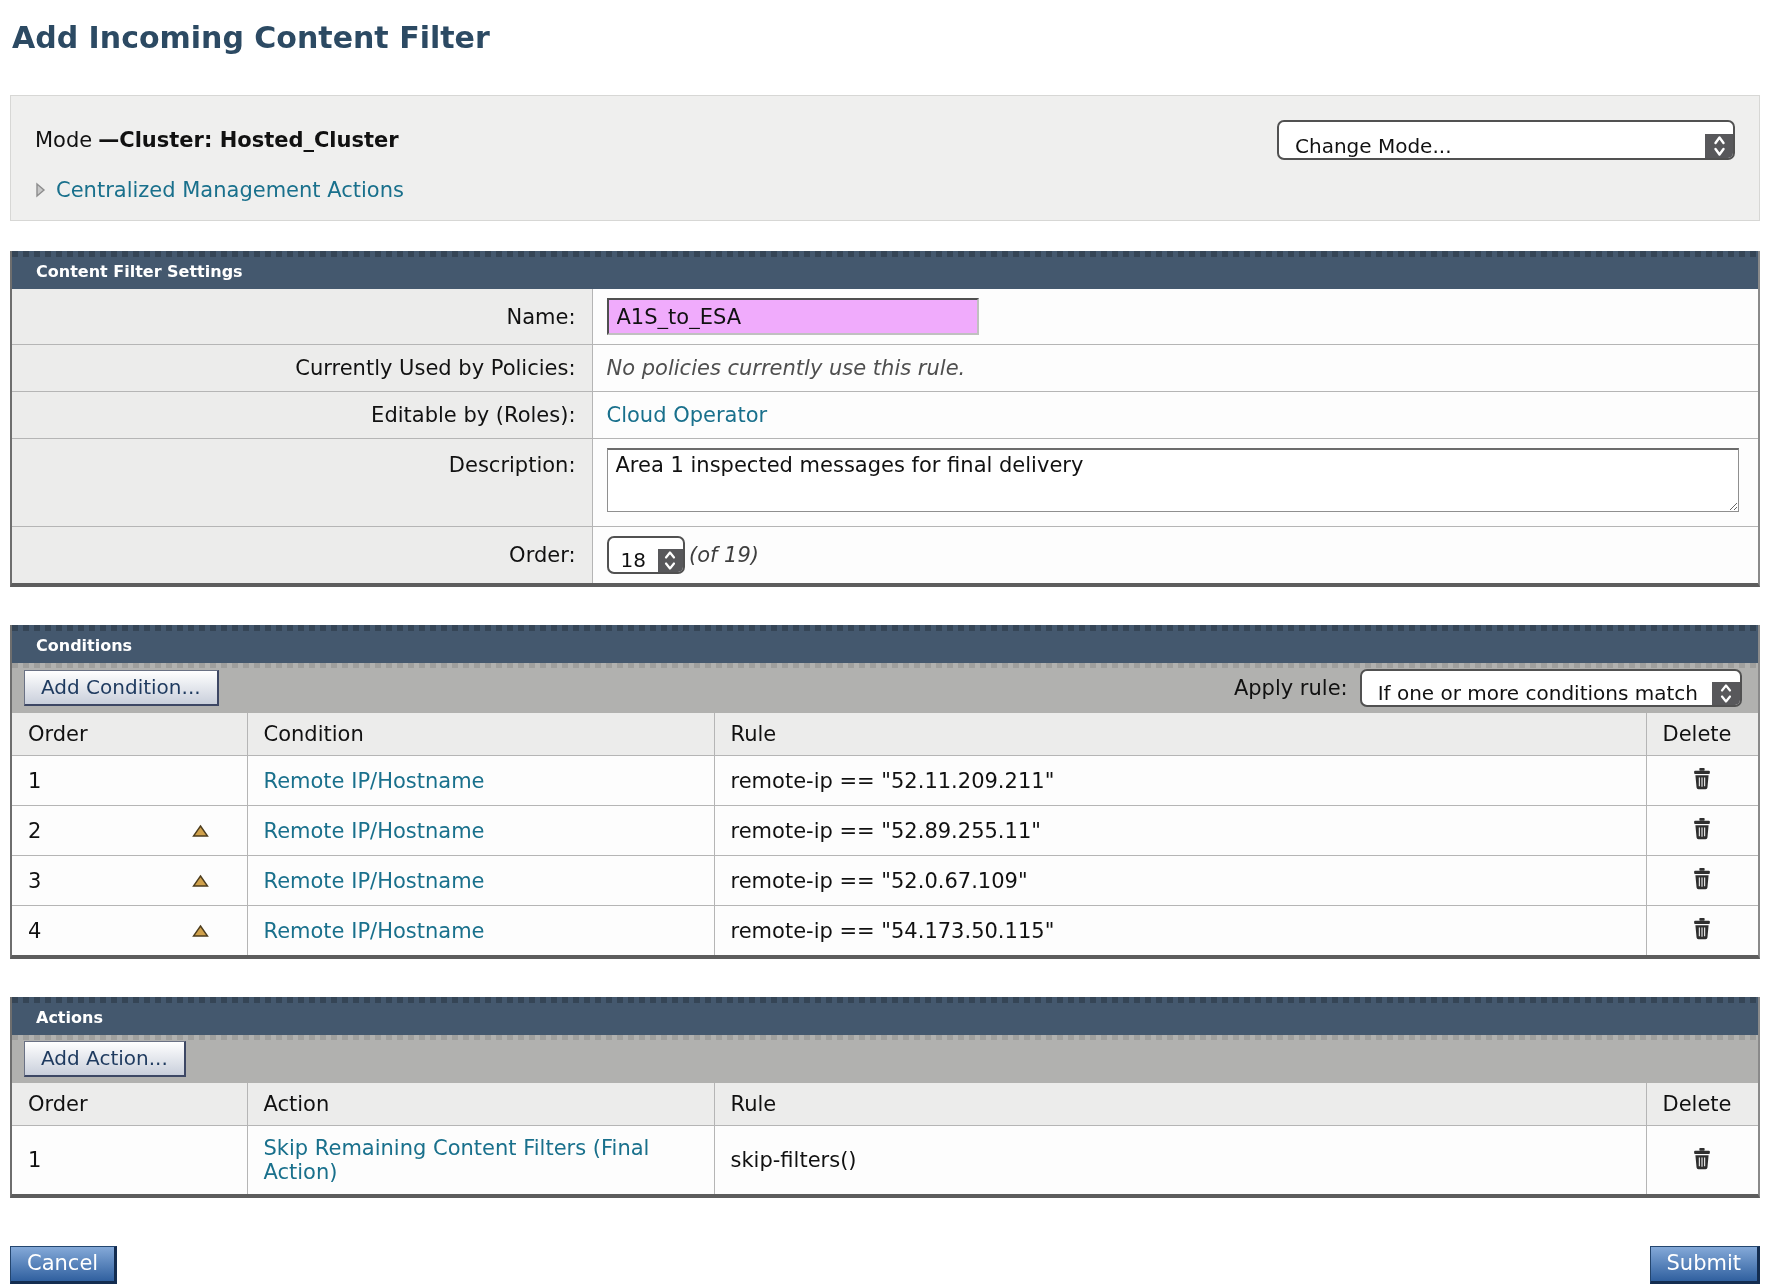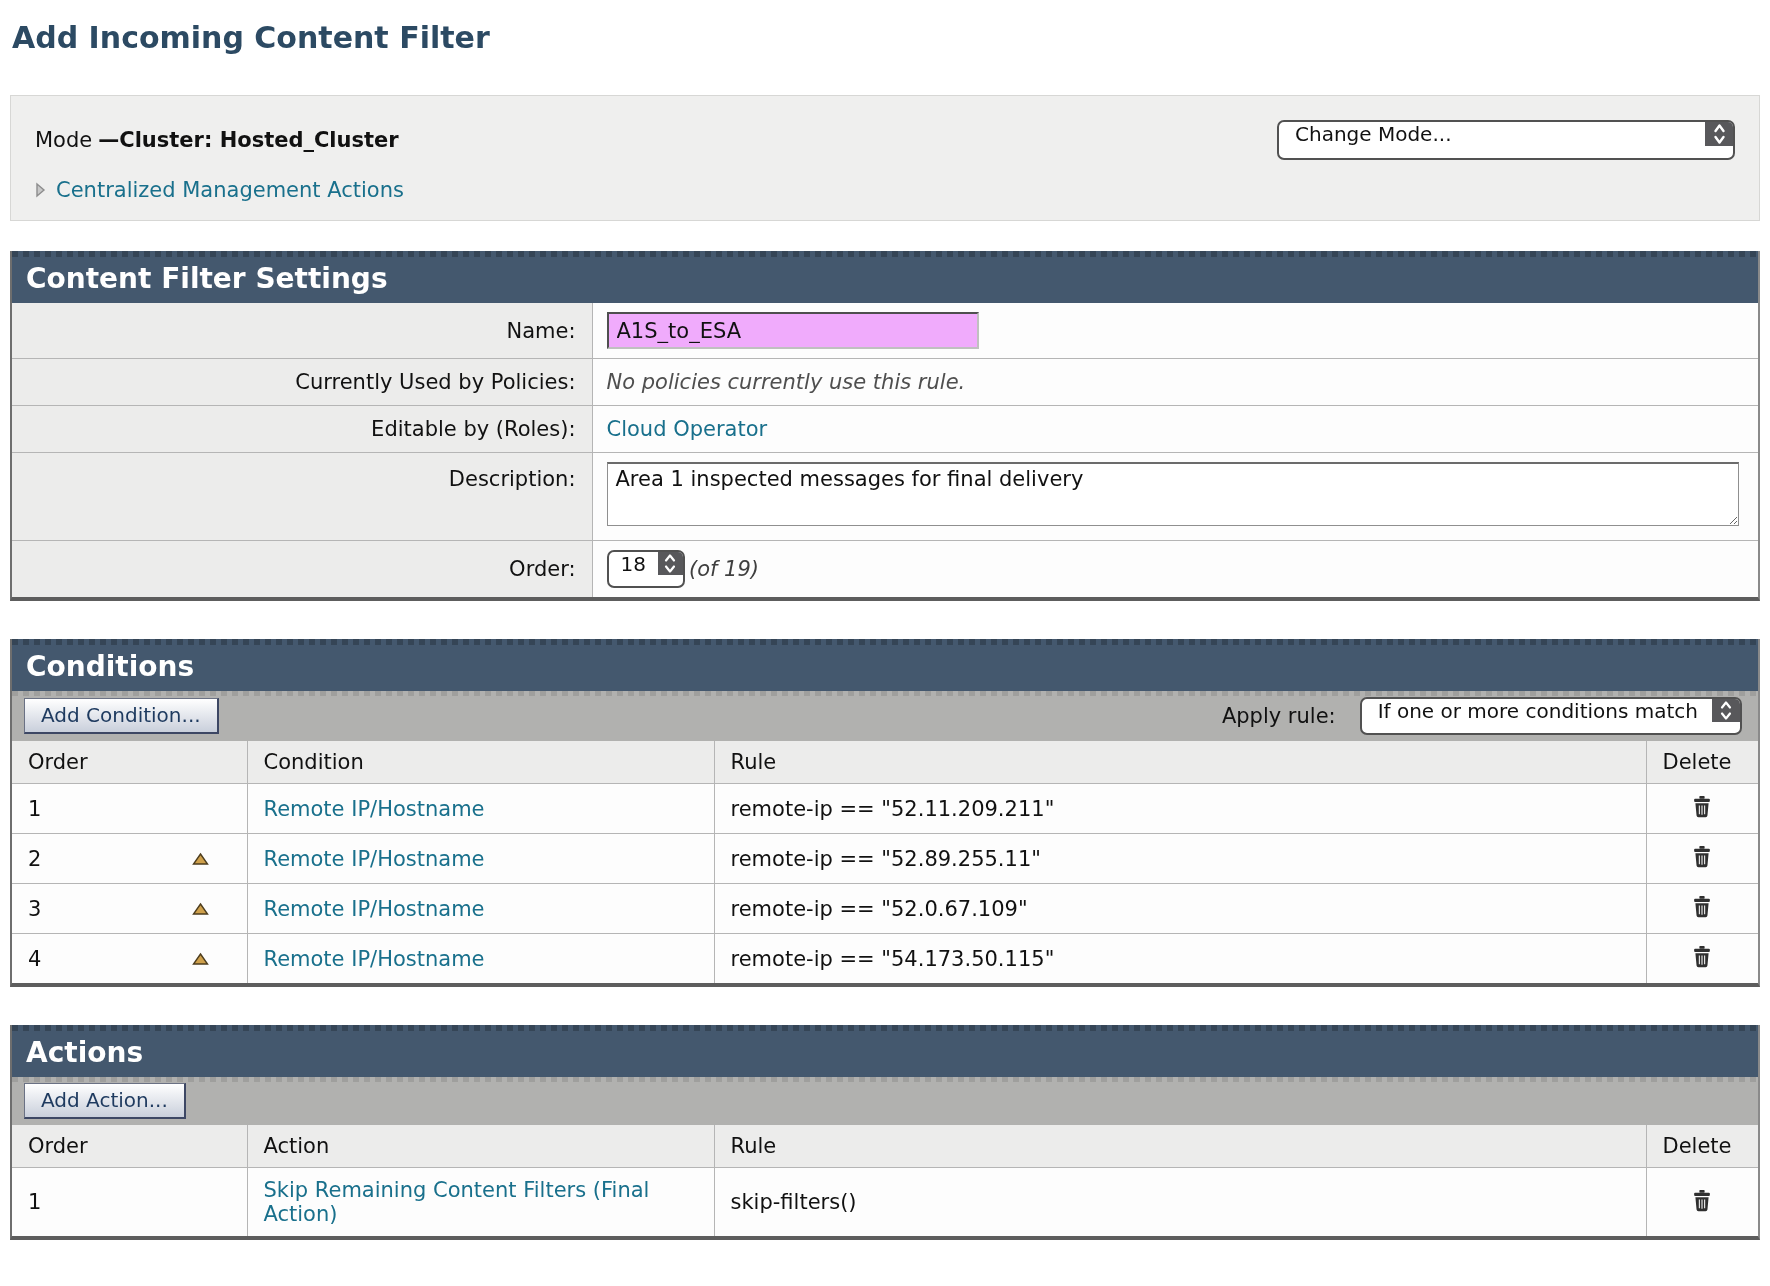--- a/index.html
+++ b/index.html
@@ -25,21 +25,21 @@
     margin-bottom: 30px;
   }
   .mode-row { display:flex; justify-content:space-between; align-items:center; }
   .mode-text { font-size: 21px; color:#111; }
   .mode-text .mode-val { font-weight: bold; margin-left: 6px; }
   .mgmt-row { margin-top: 18px; display:flex; align-items:center; gap:10px; }
   .mgmt-row a { color:#19708c; text-decoration:none; font-size:21px; cursor:pointer; }
 
   
   .sel {
-    display:inline-flex; align-items:flex-start;
+    display:inline-flex; align-items:flex-end;
     background:#ffffff;
     border:2px solid #515151; border-radius:7px;
     overflow:hidden; cursor:pointer;
   }
   .sel .sel-text {
     display:flex; align-items:center;
     font-size:20px; color:#111; padding:0 14px 0 16px;
     white-space:nowrap;
   }
   .sel .spinner {
@@ -57,41 +57,41 @@
   .panel {
     border-left: 2px solid #6e6e6e;
     border-right: 2px solid #8a8a8a;
     border-bottom: 4px solid #5d5d5d;
     margin-bottom: 38px;
   }
   .panel-header {
     background-color:#44586e;
     background-image: repeating-linear-gradient(90deg, rgba(0,0,0,.22) 0 6px, rgba(0,0,0,0) 6px 11px);
     background-size: 100% 6px; background-repeat: no-repeat; background-position: top;
-    color:#fff; font-weight:bold; font-size:28px;
-    padding: 11px 14px 8px 14px;
+    color:#fff; font-weight:bold; font-size:16px;
+    padding: 11px 14px 8px 24px;
   }
   .toolbar {
     background-color:#b1b1af;
     background-image: repeating-linear-gradient(90deg, rgba(0,0,0,.10) 0 6px, rgba(0,0,0,0) 6px 11px);
     background-size: 100% 5px; background-repeat: no-repeat; background-position: top;
     padding: 6px 10px 6px 12px;
     display:flex; justify-content:space-between; align-items:center;
   }
   .btn-light {
     font-family: inherit;
     font-size: 20px; color:#1e3a5f;
     background: linear-gradient(#ffffff, #c9cfdb);
     border: 1px solid #6a7184;
     border-right: 2px solid #3d4764;
     border-bottom: 2px solid #3d4764;
     padding: 4px 16px 5px 16px;
     cursor:pointer;
   }
-  .apply-wrap { display:flex; align-items:center; gap:24px; padding-right:6px; }
+  .apply-wrap { display:flex; align-items:center; gap:12px; padding-right:6px; }
   .apply-wrap .apply-lbl { font-size:21px; color:#111; }
 
   
   table.form-table { width:100%; border-collapse:collapse; }
   table.form-table td { border-top:1px solid #b5b5b5; vertical-align:middle; }
   table.form-table tr:first-child td { border-top:none; }
   td.lbl {
     width: 580px; background:#ececeb;
     text-align:right; font-size:21px; color:#111;
     padding: 11px 16px; border-right:1px solid #b5b5b5;

